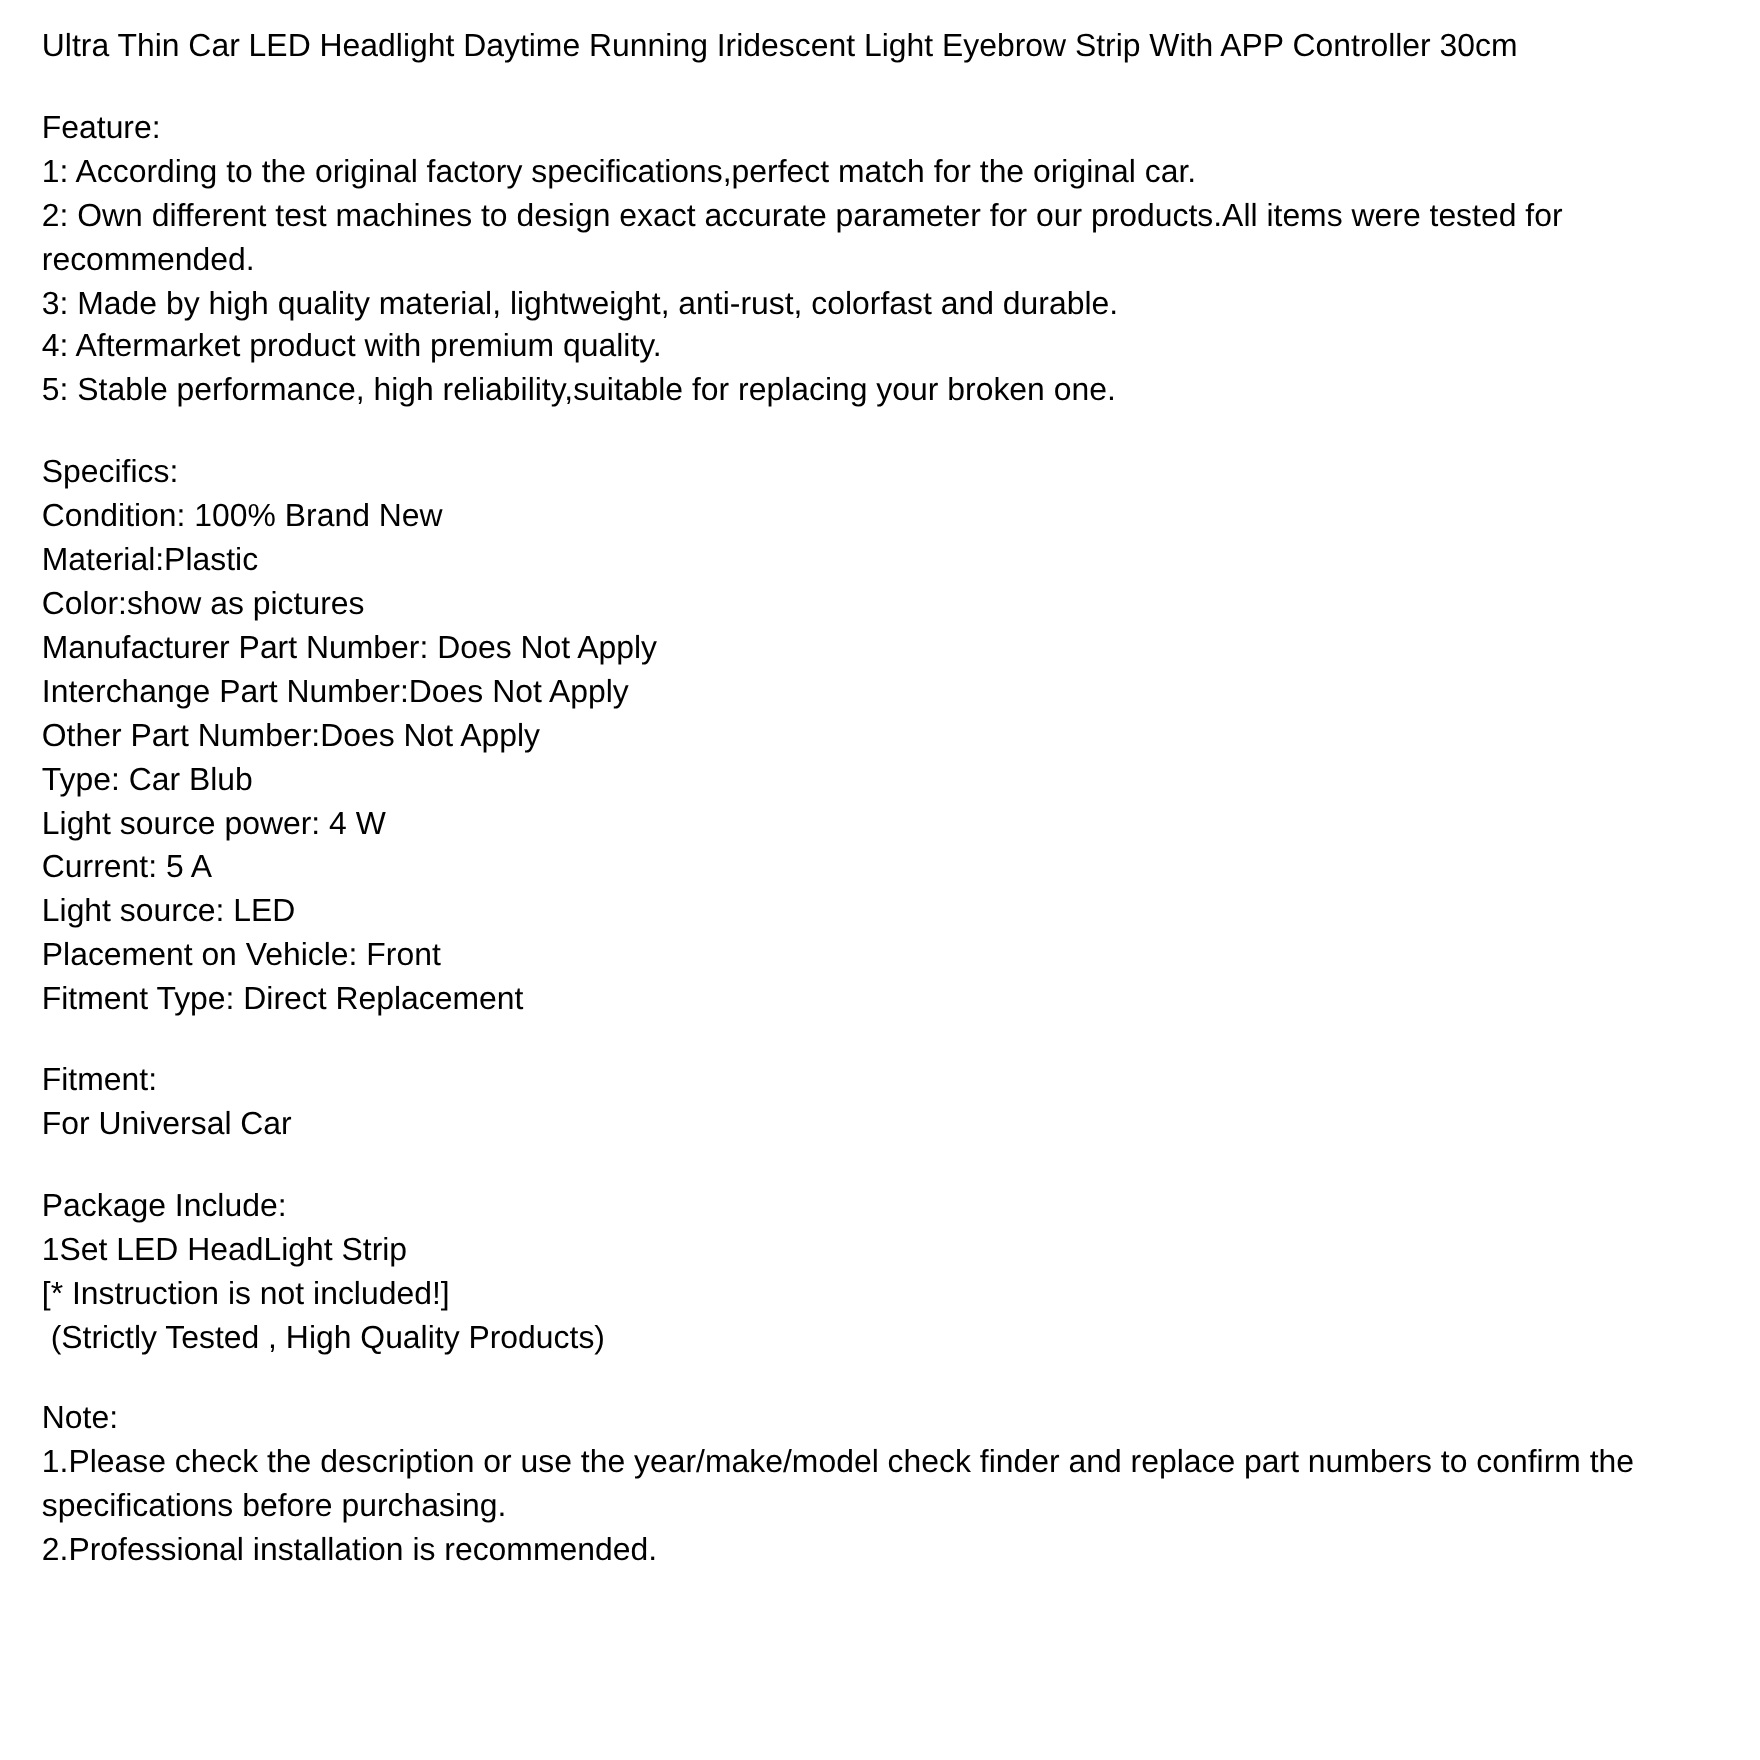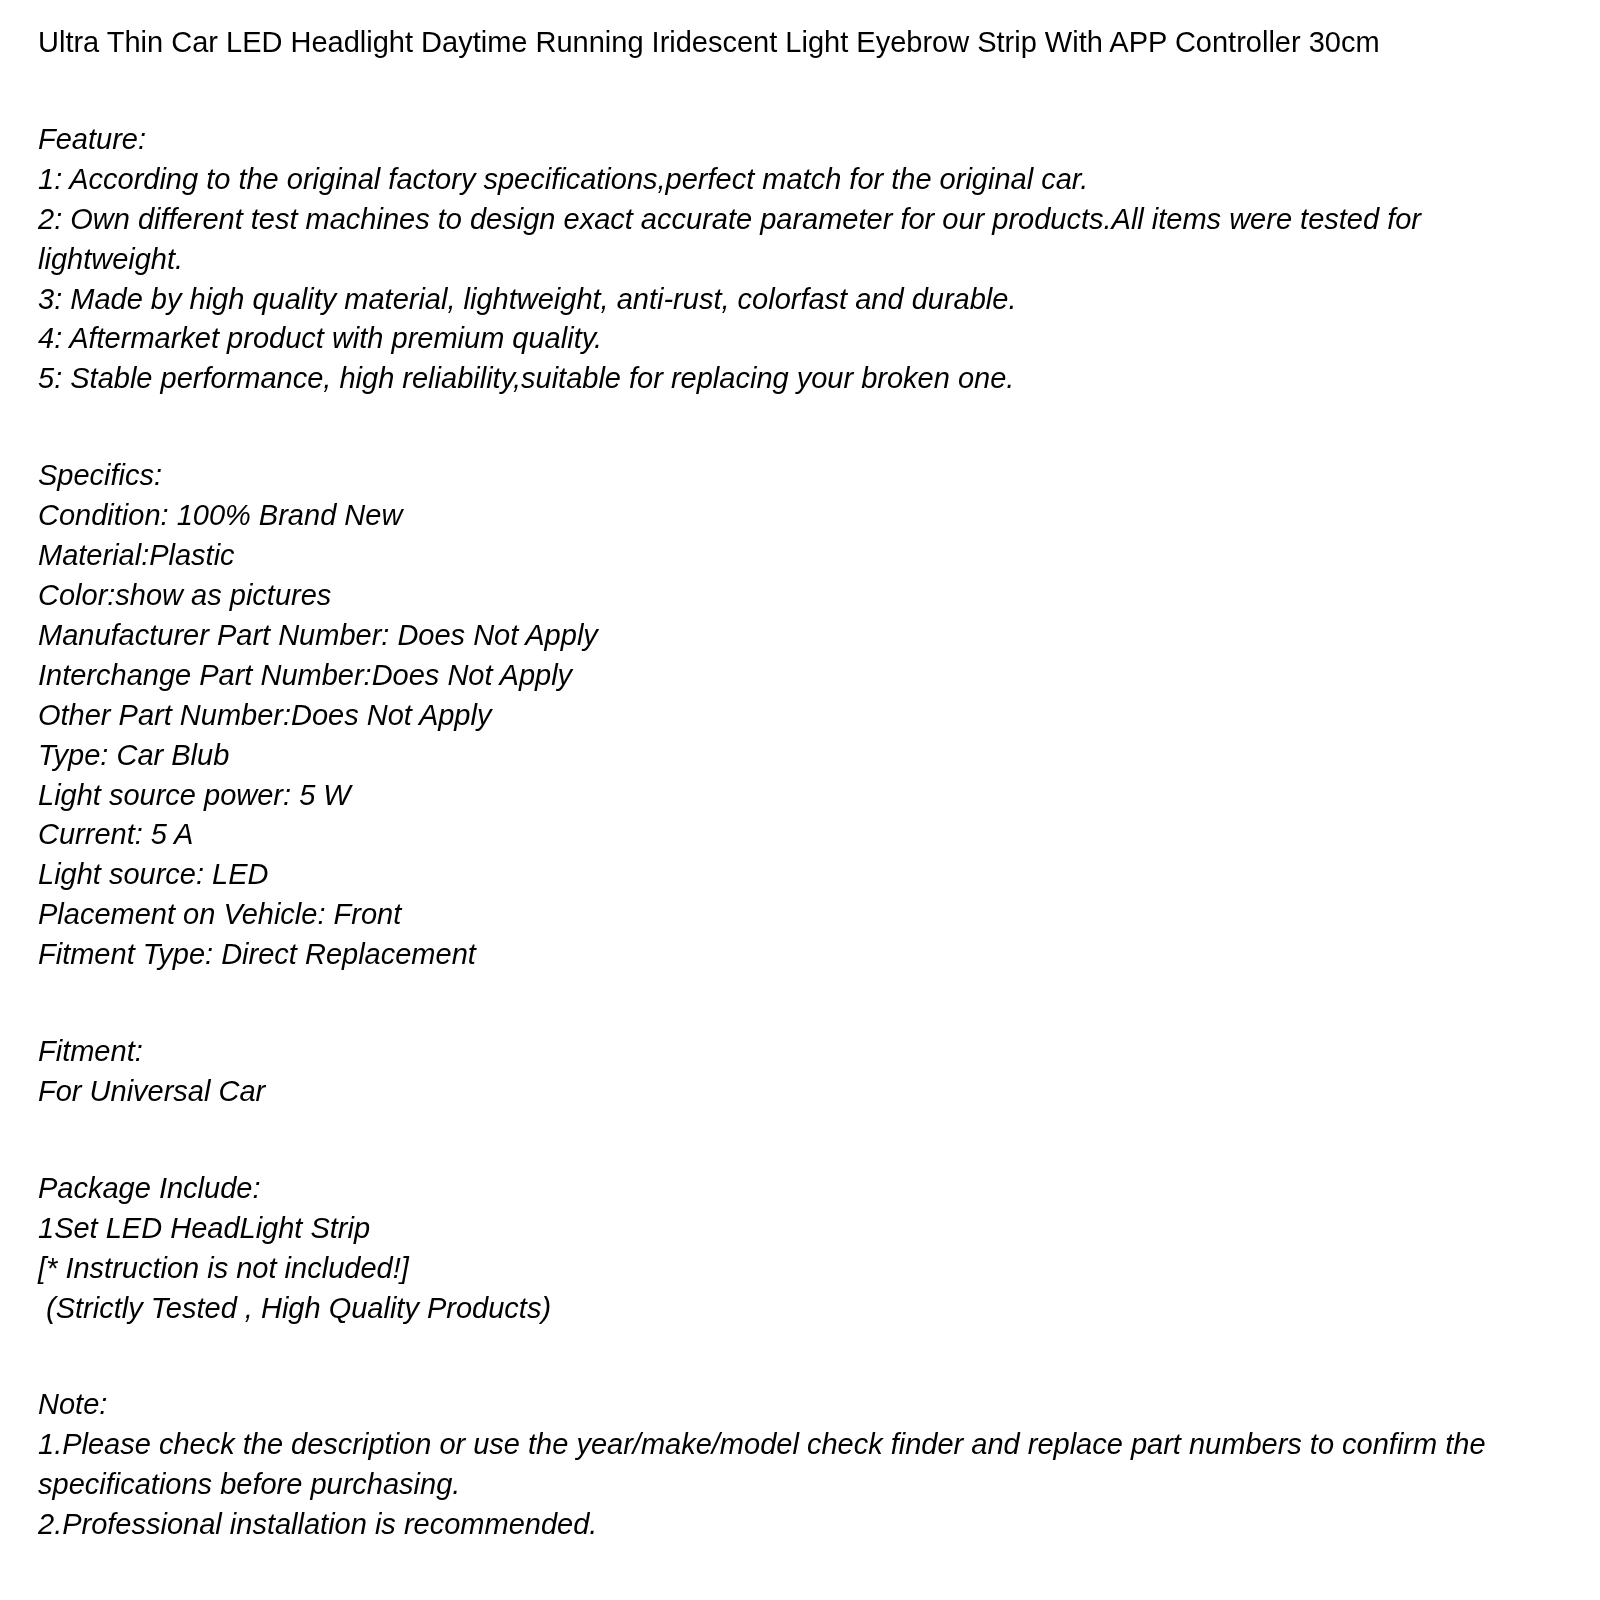--- a/index.html
+++ b/index.html
@@ -17,51 +17,50 @@
   }
   .doc {
     padding: 23px 0 0 38px;
     line-height: 39.9px;
   }
   .line {
     white-space: pre;      
     min-height: 39.9px;
   }
   .section {
-    margin-top: 57px;    
-    font-style: italic;
+    margin-top: 34px;    
   }
 </style>
 </head>
 <body>
 
 <div class="doc">
 
   <div class="line">Ultra Thin Car LED Headlight Daytime Running Iridescent Light Eyebrow Strip With APP Controller 30cm</div>
 
   <div class="section">
     <div class="line">Feature:</div>
     <div class="line">1: According to the original factory specifications,perfect match for the original car.</div>
     <div class="line">2: Own different test machines to design exact accurate parameter for our products.All items were tested for</div>
-    <div class="line">lightweight.</div>
+    <div class="line">recommended.</div>
     <div class="line">3: Made by high quality material, lightweight, anti-rust, colorfast and durable.</div>
     <div class="line">4: Aftermarket product with premium quality.</div>
     <div class="line">5: Stable performance, high reliability,suitable for replacing your broken one.</div>
   </div>
 
   <div class="section">
     <div class="line">Specifics:</div>
     <div class="line">Condition: 100% Brand New</div>
     <div class="line">Material:Plastic</div>
     <div class="line">Color:show as pictures</div>
     <div class="line">Manufacturer Part Number: Does Not Apply</div>
     <div class="line">Interchange Part Number:Does Not Apply</div>
     <div class="line">Other Part Number:Does Not Apply</div>
     <div class="line">Type: Car Blub</div>
-    <div class="line">Light source power: 5 W</div>
+    <div class="line">Light source power: 4 W</div>
     <div class="line">Current: 5 A</div>
     <div class="line">Light source: LED</div>
     <div class="line">Placement on Vehicle: Front</div>
     <div class="line">Fitment Type: Direct Replacement</div>
   </div>
 
   <div class="section">
     <div class="line">Fitment:</div>
     <div class="line">For Universal Car</div>
   </div>

